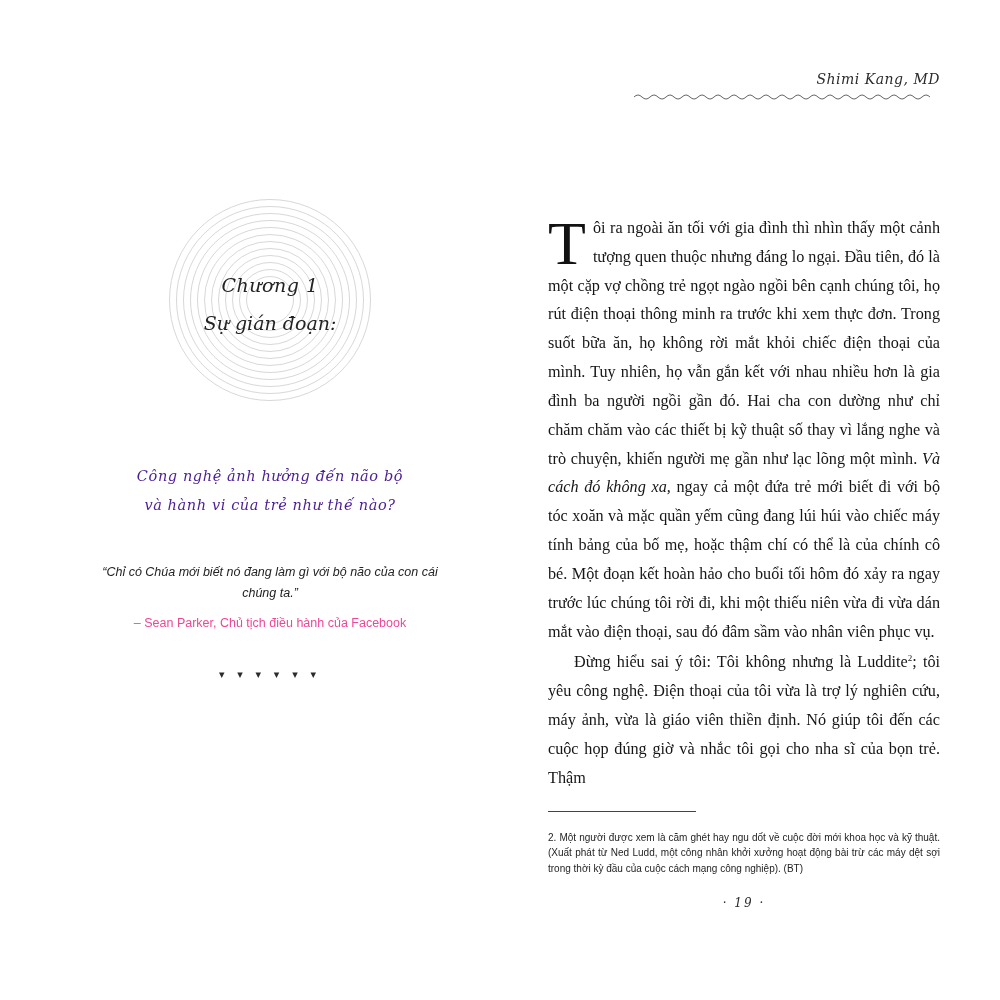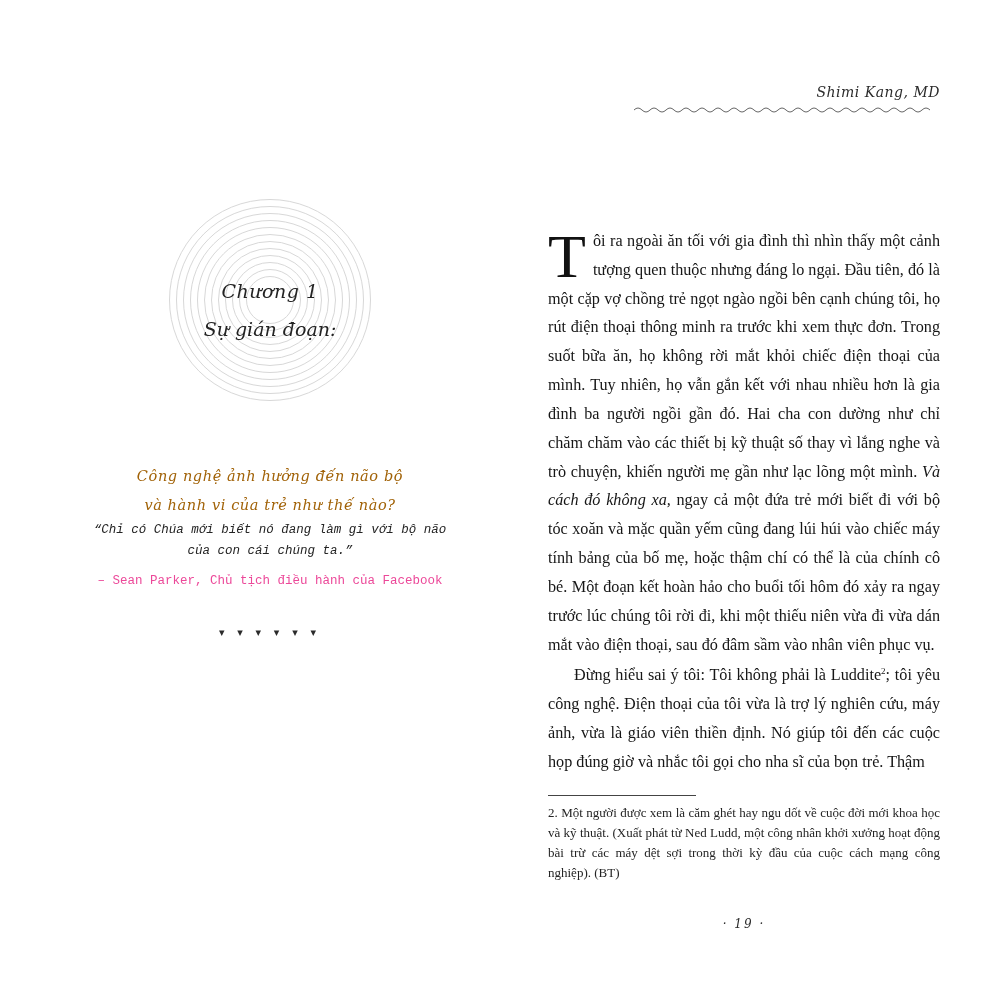--- a/index.html
+++ b/index.html
@@ -40,21 +40,21 @@
     position: absolute;
     border: 1px solid #d8d8d8;
     border-radius: 50%;
     left: 50%;
     top: 50%;
     transform: translate(-50%, -50%);
   }
   .chapter-text {
     position: absolute;
     left: 0;
-    top: 10px;
+    top: 4px;
     width: 200px;
     height: 200px;
     display: flex;
     flex-direction: column;
     align-items: center;
     justify-content: center;
     gap: 16px;
   }
   .chapter-no {
     font-family: "DejaVu Serif", serif;
@@ -69,26 +69,27 @@
     font-size: 19px;
     color: #232323;
   }
 
   .chapter-title {
     margin-top: 62px;
     font-family: "DejaVu Serif", serif;
     font-style: italic;
     font-size: 14.5px;
     line-height: 2.0;
-    color: #a16207;
+    color: #4c1d95;
     letter-spacing: 0.6px;
   }
 
   .epigraph {
-    font-family: Liberation Mono, monospace;
+    margin-top: 42px;
+    font-family: Liberation Sans, sans-serif;
     font-style: italic;
     font-size: 12.5px;
     line-height: 1.65;
     color: #232323;
     padding: 0 28px;
   }
   .epigraph-attrib {
     margin-top: 10px;
     font-style: normal;
     font-size: 12.5px;
@@ -99,21 +100,21 @@
     margin-top: 34px;
     font-size: 11px;
     letter-spacing: 5px;
     color: #2b2b2b;
   }
 
   
   .right-page {
     position: absolute;
     left: 548px;
-    top: 83px;
+    top: 70px;
     width: 392px;
   }
 
   .running-head {
     text-align: right;
     margin-bottom: 4px;
   }
   .running-head-name {
     font-family: "DejaVu Serif", serif;
     font-style: italic;
@@ -153,30 +154,30 @@
   .ital { font-style: italic; }
   sup { font-size: 9px; vertical-align: super; }
 
   .footnote-rule {
     margin-top: 18px;
     width: 148px;
     height: 1px;
     background: #444;
   }
   .footnote {
-    margin-top: 7px;
-    font-family: Liberation Serif, serif;
-    font-size: 13px;
+    margin-top: 18px;
+    font-family: Liberation Sans, sans-serif;
+    font-size: 10px;
     line-height: 1.55;
     color: #242424;
     text-align: justify;
   }
 
   .folio {
-    margin-top: 34px;
+    margin-top: 20px;
     text-align: center;
     font-family: "DejaVu Serif", serif;
     font-style: italic;
     font-size: 12px;
     color: #2b2b2b;
     letter-spacing: 2px;
   }
 </style>
 </head>
 <body>
@@ -225,21 +226,21 @@
       <svg class="squiggle" viewBox="0 0 392 10" preserveAspectRatio="none">
         <path d="M86 5 Q 90 1 94 5 T 102 5 T 110 5 T 118 5 T 126 5 T 134 5 T 142 5 T 150 5 T 158 5 T 166 5 T 174 5 T 182 5 T 190 5 T 198 5 T 206 5 T 214 5 T 222 5 T 230 5 T 238 5 T 246 5 T 254 5 T 262 5 T 270 5 T 278 5 T 286 5 T 294 5 T 302 5 T 310 5 T 318 5 T 326 5 T 334 5 T 342 5 T 350 5 T 358 5 T 366 5 T 374 5 T 382 5" fill="none" stroke="#555" stroke-width="0.9"></path>
       </svg>
     </div>
 
     <div class="body-col">
       <p>
         <span class="dropcap">T</span><span>ôi ra ngoài ăn tối với gia đình thì nhìn thấy một cảnh tượng quen thuộc nhưng đáng lo ngại. Đầu tiên, đó là một cặp vợ chồng trẻ ngọt ngào ngồi bên cạnh chúng tôi, họ rút điện thoại thông minh ra trước khi xem thực đơn. Trong suốt bữa ăn, họ không rời mắt khỏi chiếc điện thoại của mình. Tuy nhiên, họ vẫn gắn kết với nhau nhiều hơn là gia đình ba người ngồi gần đó. Hai cha con dường như chỉ chăm chăm vào các thiết bị kỹ thuật số thay vì lắng nghe và trò chuyện, khiến người mẹ gần như lạc lõng một mình. </span><span class="ital">Và cách đó không xa,</span><span> ngay cả một đứa trẻ mới biết đi với bộ tóc xoăn và mặc quần yếm cũng đang lúi húi vào chiếc máy tính bảng của bố mẹ, hoặc thậm chí có thể là của chính cô bé. Một đoạn kết hoàn hảo cho buổi tối hôm đó xảy ra ngay trước lúc chúng tôi rời đi, khi một thiếu niên vừa đi vừa dán mắt vào điện thoại, sau đó đâm sầm vào nhân viên phục vụ.</span>
       </p>
       <p>
-        <span>Đừng hiểu sai ý tôi: Tôi không phải là Luddite</span><sup>2</sup><span>; tôi yêu công nghệ. Điện thoại của tôi vừa là trợ lý nghiên cứu, máy ảnh, vừa là giáo viên thiền định. Nó giúp tôi đến các cuộc họp đúng giờ và nhắc tôi gọi cho nha sĩ của bọn trẻ. Thậm</span>
+        <span>Đừng hiểu sai ý tôi: Tôi không nhưng là Luddite</span><sup>2</sup><span>; tôi yêu công nghệ. Điện thoại của tôi vừa là trợ lý nghiên cứu, máy ảnh, vừa là giáo viên thiền định. Nó giúp tôi đến các cuộc họp đúng giờ và nhắc tôi gọi cho nha sĩ của bọn trẻ. Thậm</span>
       </p>
     </div>
 
     <div class="footnote-rule"></div>
     <div class="footnote">2. Một người được xem là căm ghét hay ngu dốt về cuộc đời mới khoa học và kỹ thuật. (Xuất phát từ Ned Ludd, một công nhân khởi xưởng hoạt động bài trừ các máy dệt sợi trong thời kỳ đầu của cuộc cách mạng công nghiệp). (BT)</div>
 
     <div class="folio">· 19 ·</div>
   </div>
 
 </div>

